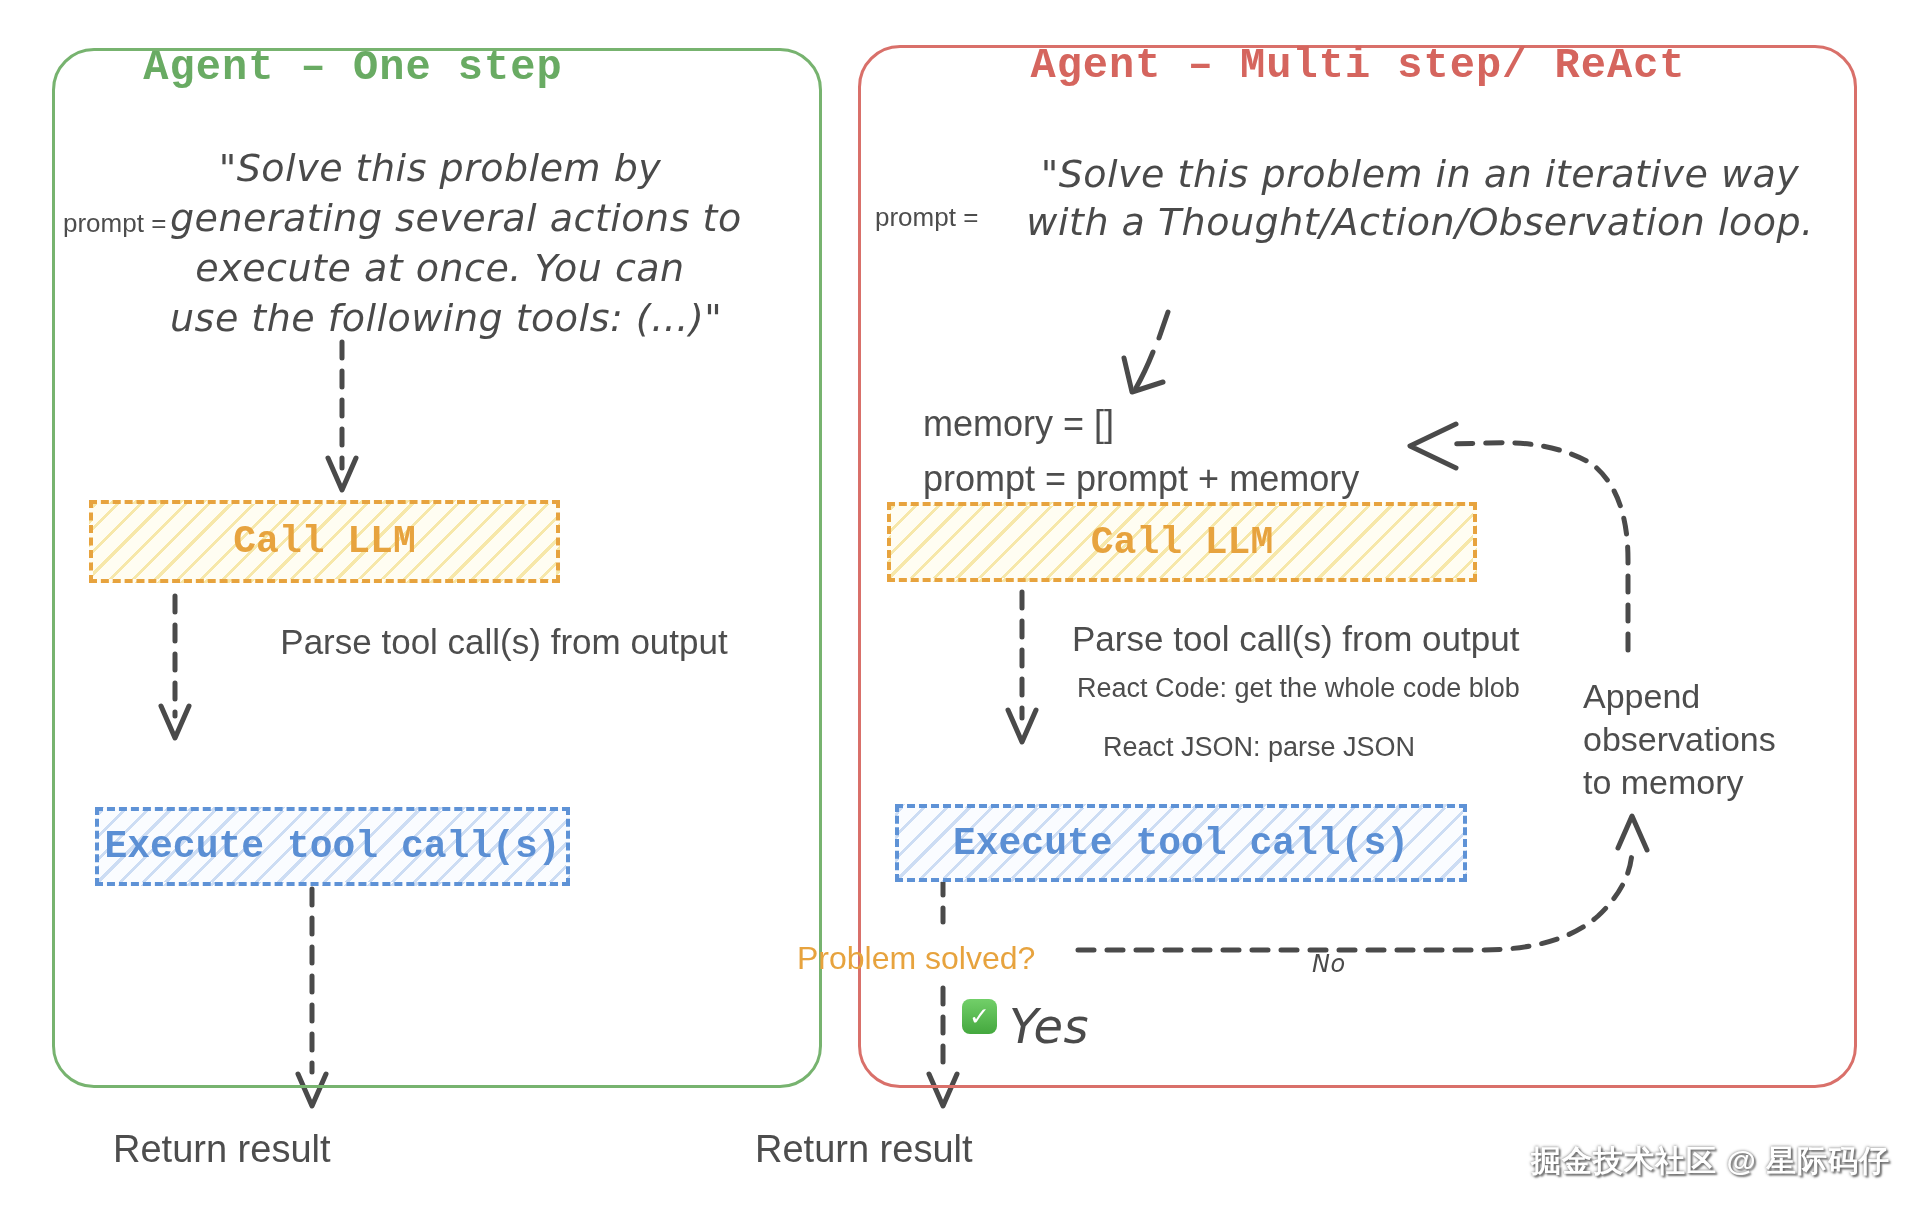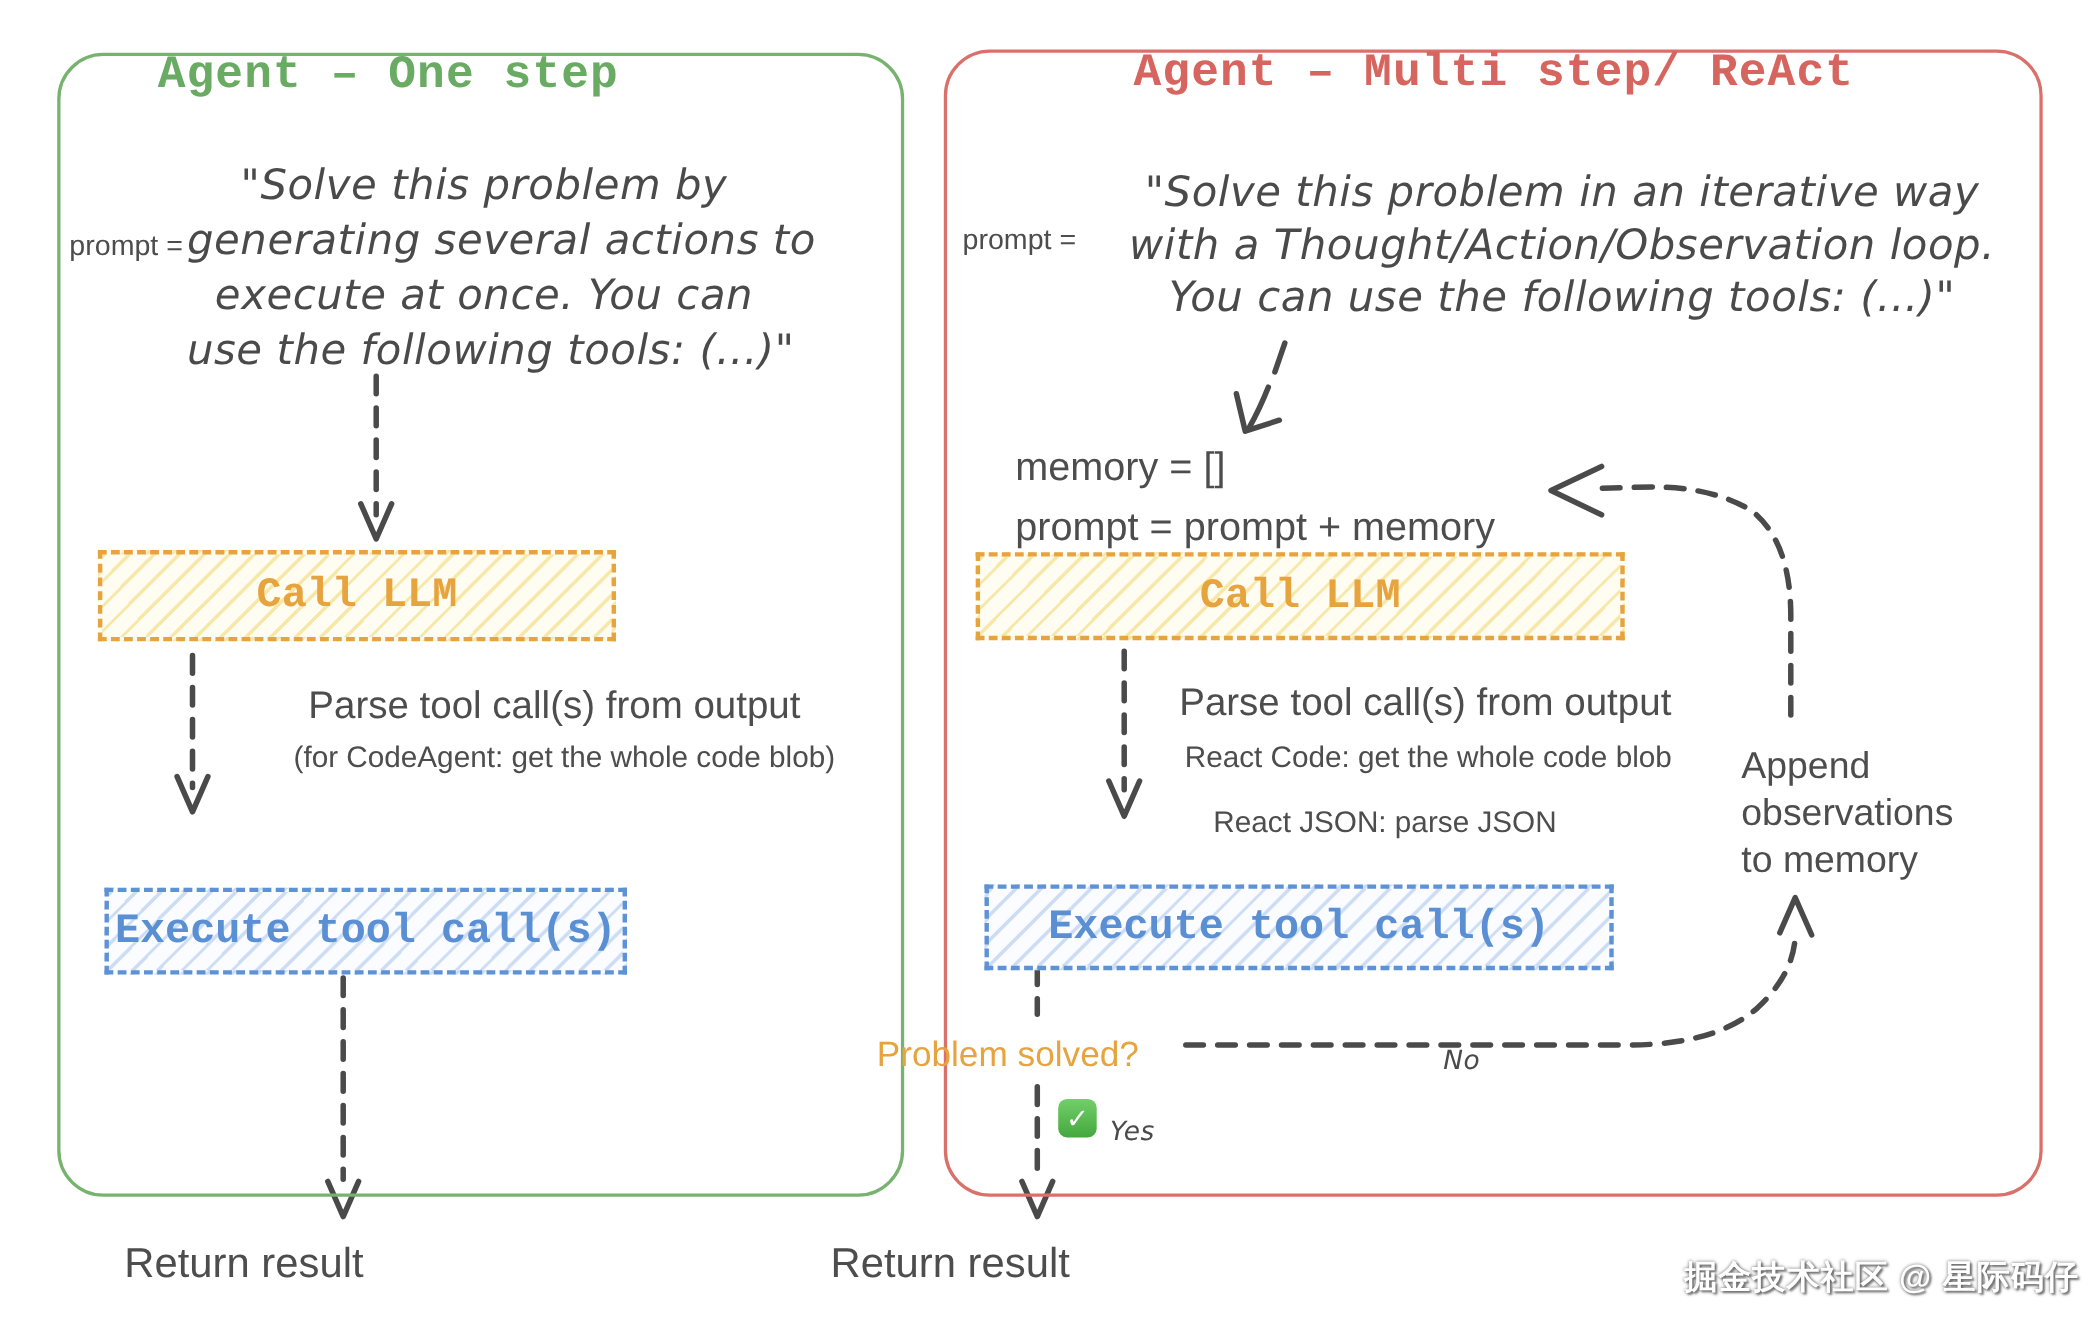--- a/index.html
+++ b/index.html
@@ -27,21 +27,21 @@
   .sans{position:absolute;font-size:35px;color:#4d4d4d;white-space:nowrap;}
   .sans-sm{position:absolute;font-size:27px;color:#4d4d4d;white-space:nowrap;}
   .center{text-align:center;}
   .memory-line{position:absolute;font-size:36px;color:#4d4d4d;white-space:nowrap;}
   .return{position:absolute;font-size:38px;color:#4d4d4d;text-align:left;white-space:nowrap;}
   .problem{position:absolute;font-size:32px;color:#e7a33e;text-align:left;white-space:nowrap;}
   .append{position:absolute;font-size:34px;line-height:43px;color:#4d4d4d;white-space:nowrap;}
   .check{position:absolute;left:962px;top:999px;width:35px;height:35px;border-radius:8px;
          background:linear-gradient(180deg,#72cf69,#44a83e);color:#ffffff;font-weight:bold;
          font-size:25px;line-height:35px;text-align:center;font-family:"DejaVu Sans",sans-serif;}
-  .yes{position:absolute;left:1009px;top:998px;font-size:24px;margin-top:16px;}
+  .yes{position:absolute;left:1009px;top:998px;font-size:48px;}
   .no{position:absolute;left:1312px;top:950px;font-size:24px;}
   .watermark{position:absolute;right:16px;bottom:34px;font-size:30px;font-weight:bold;
              color:#ffffff;letter-spacing:1px;white-space:nowrap;
              text-shadow:0 0 3px rgba(95,95,95,.95),2px 2px 2px rgba(80,80,80,.75);}
   svg.arrows{position:absolute;left:0;top:0;pointer-events:none;}
   svg .dash{fill:none;stroke:#4a4a4a;stroke-width:5;stroke-linecap:round;stroke-dasharray:16 13;}
   svg .head{fill:none;stroke:#4a4a4a;stroke-width:5;stroke-linecap:round;stroke-linejoin:round;}
 </style>
 </head>
 <body>
@@ -89,38 +89,36 @@
     <div>generating several actions to</div>
     <div>execute at once. You can</div>
     <div>use the following tools: (...)"</div>
   </div>
 
   <div class="node orange" style="left:89px;top:500px;width:463px;height:75px;">
     <span class="lbl">Call LLM</span>
   </div>
 
   <div class="sans center" style="left:204px;top:622px;width:600px;">Parse tool call(s) from output</div>
-  <div class="sans-sm center" style="left:213px;top:673px;width:600px;">(for CodeAgent: get the whole code blob)</div>
 
   <div class="node blue" style="left:95px;top:763px;width:467px;height:71px;">
     <span class="lbl">Execute tool call(s)</span>
   </div>
 
   <div class="return" style="left:113px;top:1128px;width:400px;">Return result</div>
 
   <div class="panel red" style="left:858px;top:45px;width:993px;height:1037px;"></div>
 
   <div class="title red" style="left:958px;top:42px;width:800px;">Agent – Multi step/ ReAct</div>
 
   <div class="prompt-label" style="left:875px;top:202px;">prompt =</div>
 
   <div class="prompt-block hand" style="left:1010px;top:150px;width:820px;line-height:48px;">
     <div>"Solve this problem in an iterative way</div>
     <div>with a Thought/Action/Observation loop.</div>
-    <div>You can use the following tools: (...)"</div>
   </div>
 
   <div class="memory-line" style="left:923px;top:403px;">memory = []</div>
   <div class="memory-line" style="left:923px;top:458px;">prompt = prompt + memory</div>
 
   <div class="node orange" style="left:887px;top:502px;width:582px;height:72px;">
     <span class="lbl">Call LLM</span>
   </div>
 
   <div class="sans" style="left:1072px;top:619px;">Parse tool call(s) from output</div>

